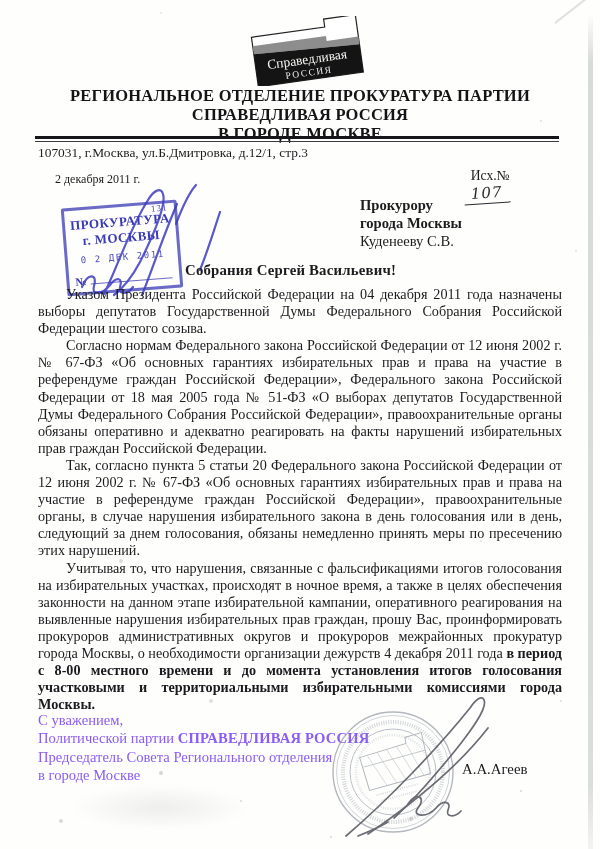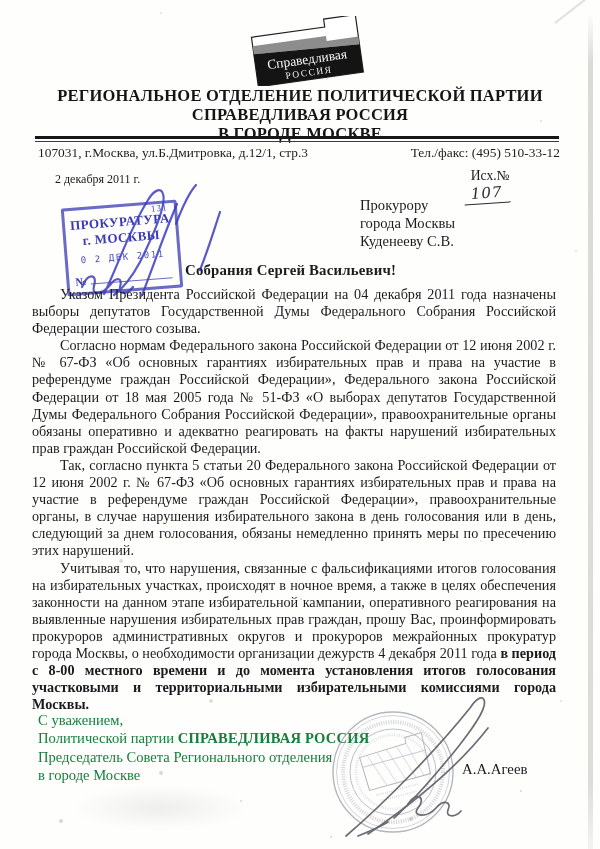--- a/index.html
+++ b/index.html
@@ -59,31 +59,31 @@
   .stamp-blue .date{font-family:"DejaVu Sans Mono",monospace;font-size:9px;letter-spacing:1.6px;margin-top:6px;opacity:.9;}
   .stamp-blue .numrow{position:absolute;left:6px;right:7px;bottom:5px;display:flex;align-items:flex-end;}
   .stamp-blue .numrow .nosign{font-size:11px;font-weight:bold;}
   .stamp-blue .numrow .numline{flex:1;border-bottom:1.6px solid rgba(56,56,180,.75);margin-left:4px;margin-bottom:2px;height:8px;}
   .stamp-corner-number{position:absolute;left:151px;top:203px;font-size:9px;color:#4646b8;
     letter-spacing:1px;transform:rotate(-6deg);}
   .blue-signature{position:absolute;left:56px;top:182px;width:168px;height:122px;}
 
   
   .recipient{position:absolute;left:360px;top:196px;font-size:14.6px;line-height:18.2px;}
-  .recipient .b{font-weight:normal;}
+  .recipient .b{font-weight:bold;}
   .salutation{position:absolute;left:185px;top:262px;font-size:14.8px;font-weight:bold;letter-spacing:.2px;}
 
   
-  .body-text{position:absolute;left:32px;top:286px;width:524px;font-size:14.2px;line-height:17.1px;
+  .body-text{position:absolute;left:38px;top:286px;width:524px;font-size:14.2px;line-height:17.1px;
     text-align:justify;color:#1b1b1f;}
   .body-text p{margin:0;text-indent:28px;}
   .body-text .bold-tail{font-weight:bold;}
 
   
-  .signoff{position:absolute;left:38px;top:711px;font-size:14.6px;line-height:18.4px;color:#15803d;}
+  .signoff{position:absolute;left:38px;top:711px;font-size:14.6px;line-height:18.4px;color:#8b5cf6;}
   .signoff .party{font-weight:bold;letter-spacing:.2px;}
   .signer{position:absolute;left:462px;top:761px;font-size:14.8px;color:#1b1b1f;}
 
   .round-stamp{position:absolute;left:326px;top:700px;width:135px;height:140px;}
   .gray-signature{position:absolute;left:318px;top:686px;width:200px;height:160px;}
 </style>
 </head>
 <body>
 
 <div class="page">
@@ -99,30 +99,29 @@
         <polygon points="16,14 90,14 90,6 122,6 122,64 16,64" fill="#ffffff" stroke="#222" stroke-width="1.2"></polygon>
         <path d="M16,23 L90,23 L90,28 L122,28 L122,36 L16,31 Z" fill="#8d8d8d"></path>
         <path d="M16,31 L122,36 L122,64 L16,64 Z" fill="#141414"></path>
         <text x="68" y="48" text-anchor="middle" fill="#f5f5f2" font-family="Liberation Serif, serif" font-size="13.5"><tspan>Справедливая</tspan></text>
         <text x="68" y="60" text-anchor="middle" fill="#f0f0ee" font-family="Liberation Serif, serif" font-size="9.5" letter-spacing="1.5"><tspan>РОССИЯ</tspan></text>
       </g>
     </svg>
   </div>
 
   <div class="header-title">
-    <div>РЕГИОНАЛЬНОЕ ОТДЕЛЕНИЕ ПОЛИТИЧЕСКОЙ ПАРТИИ</div>
+    <div>РЕГИОНАЛЬНОЕ ОТДЕЛЕНИЕ ПРОКУРАТУРА ПАРТИИ</div>
     <div>СПРАВЕДЛИВАЯ РОССИЯ</div>
     <div>В ГОРОДЕ МОСКВЕ</div>
   </div>
   <div class="rule-thick"></div>
   <div class="rule-thin"></div>
 
   <div class="address-row">
     <span>107031, г.Москва, ул.Б.Дмитровка, д.12/1, стр.3</span>
-    <span>Тел./факс: (495) 510-33-12</span>
   </div>
 
   <div class="date-line">2 декабря 2011 г.</div>
   <div class="outgoing">
     <span>Исх.№</span>
     <span class="hand-number">107</span>
   </div>
 
   <div class="stamp-blue">
     <div class="l1">ПРОКУРАТУРА</div>

